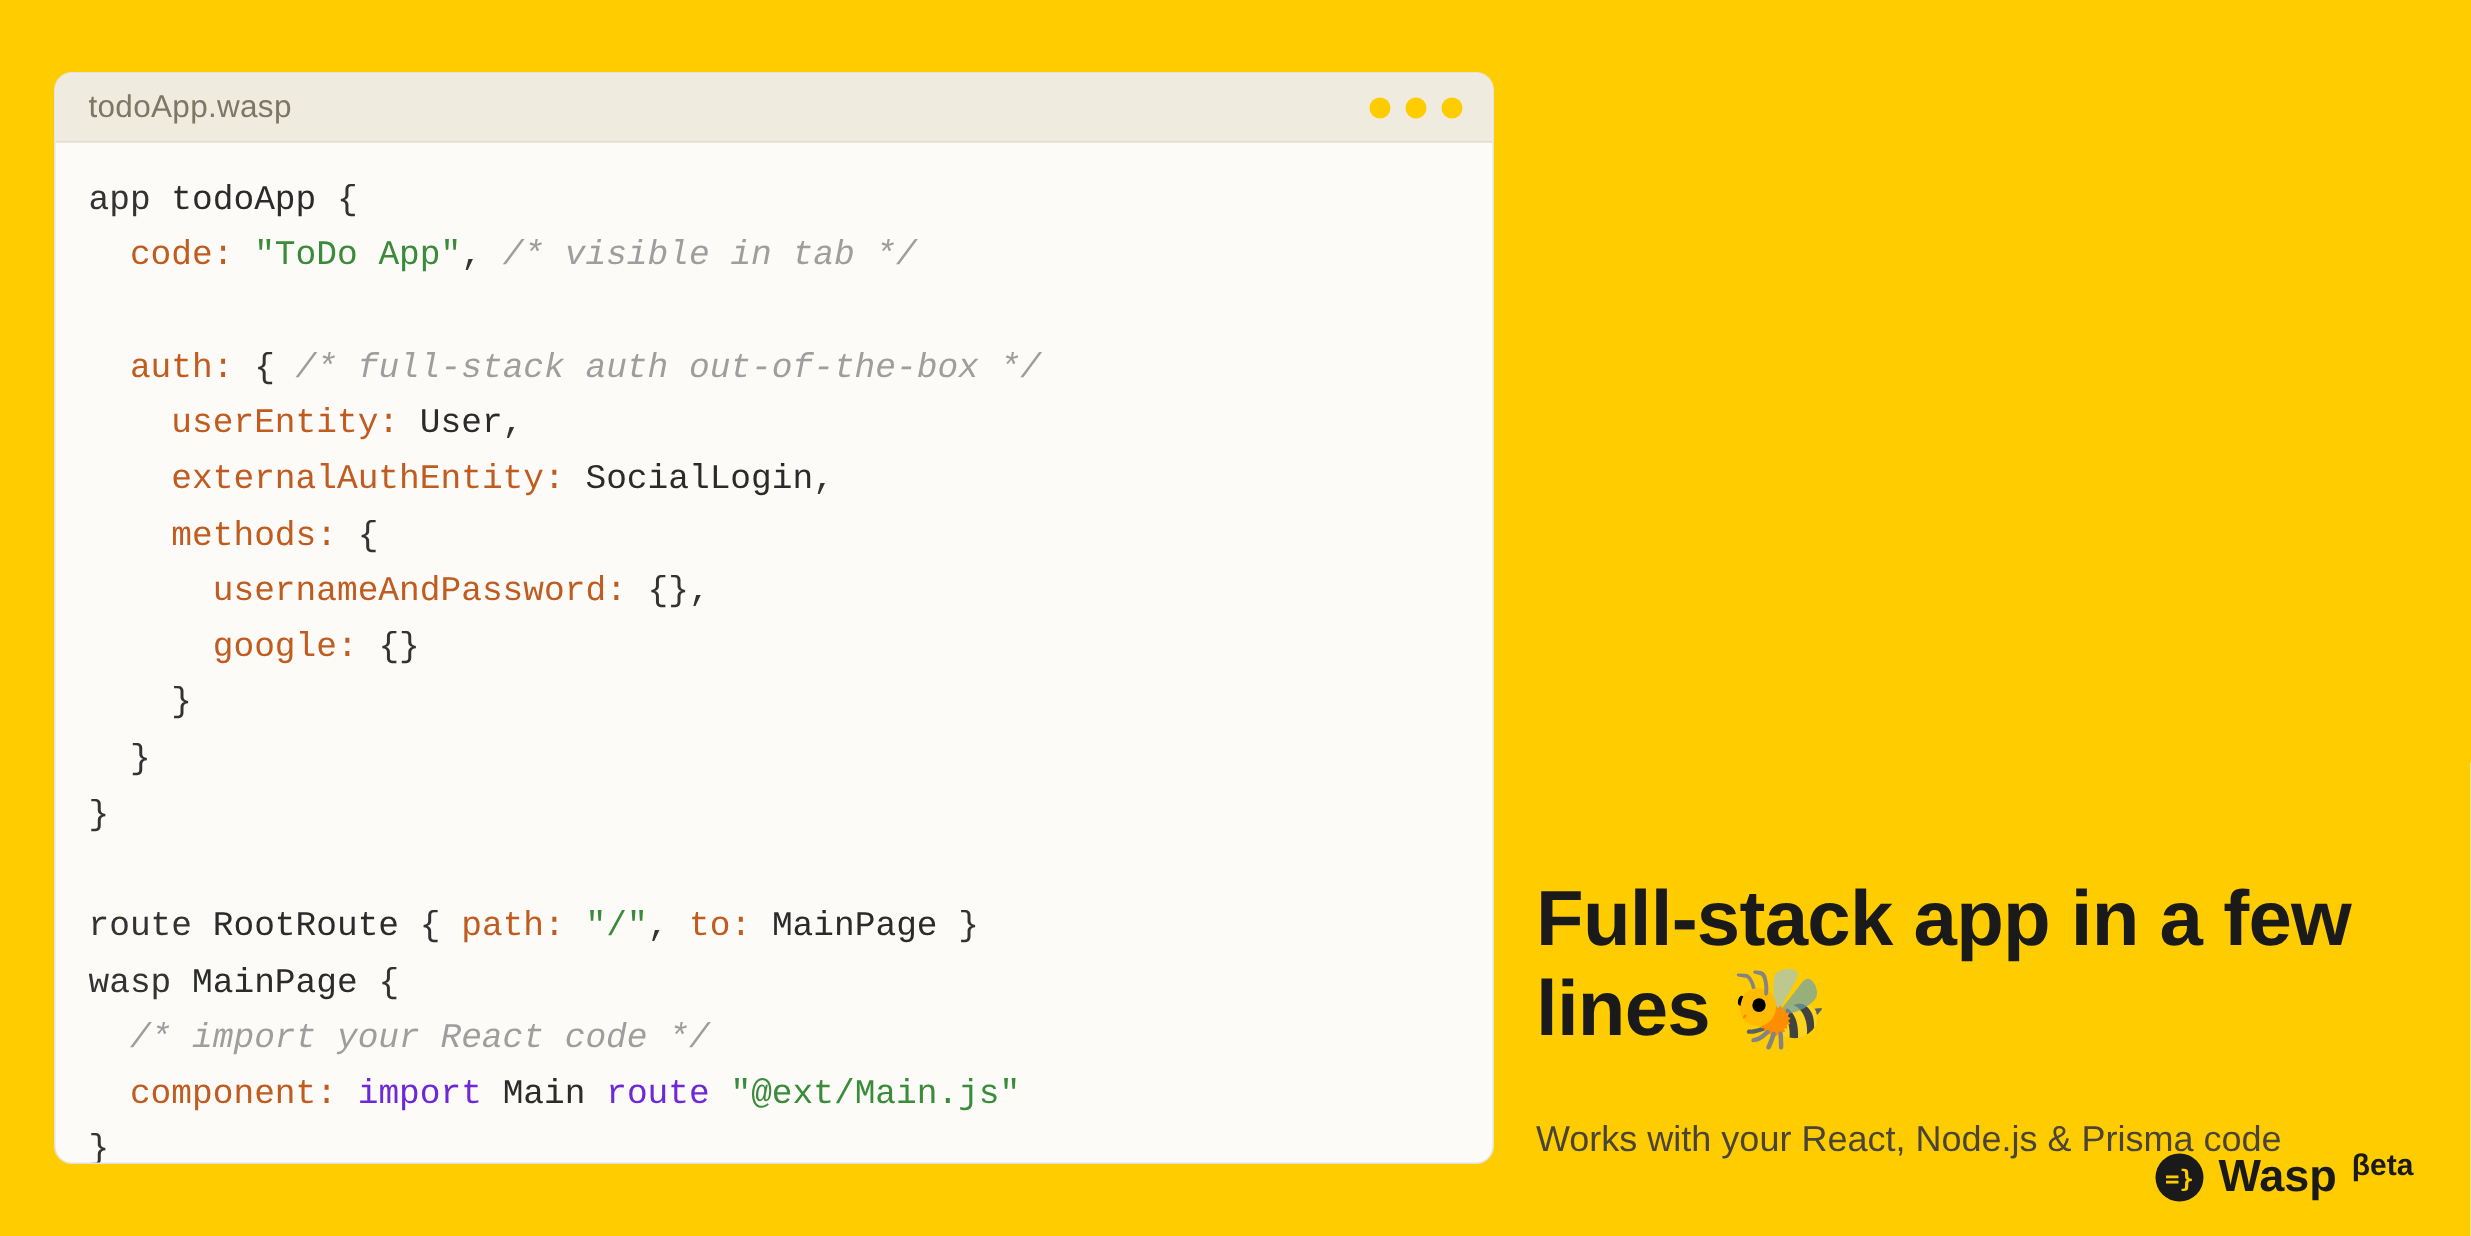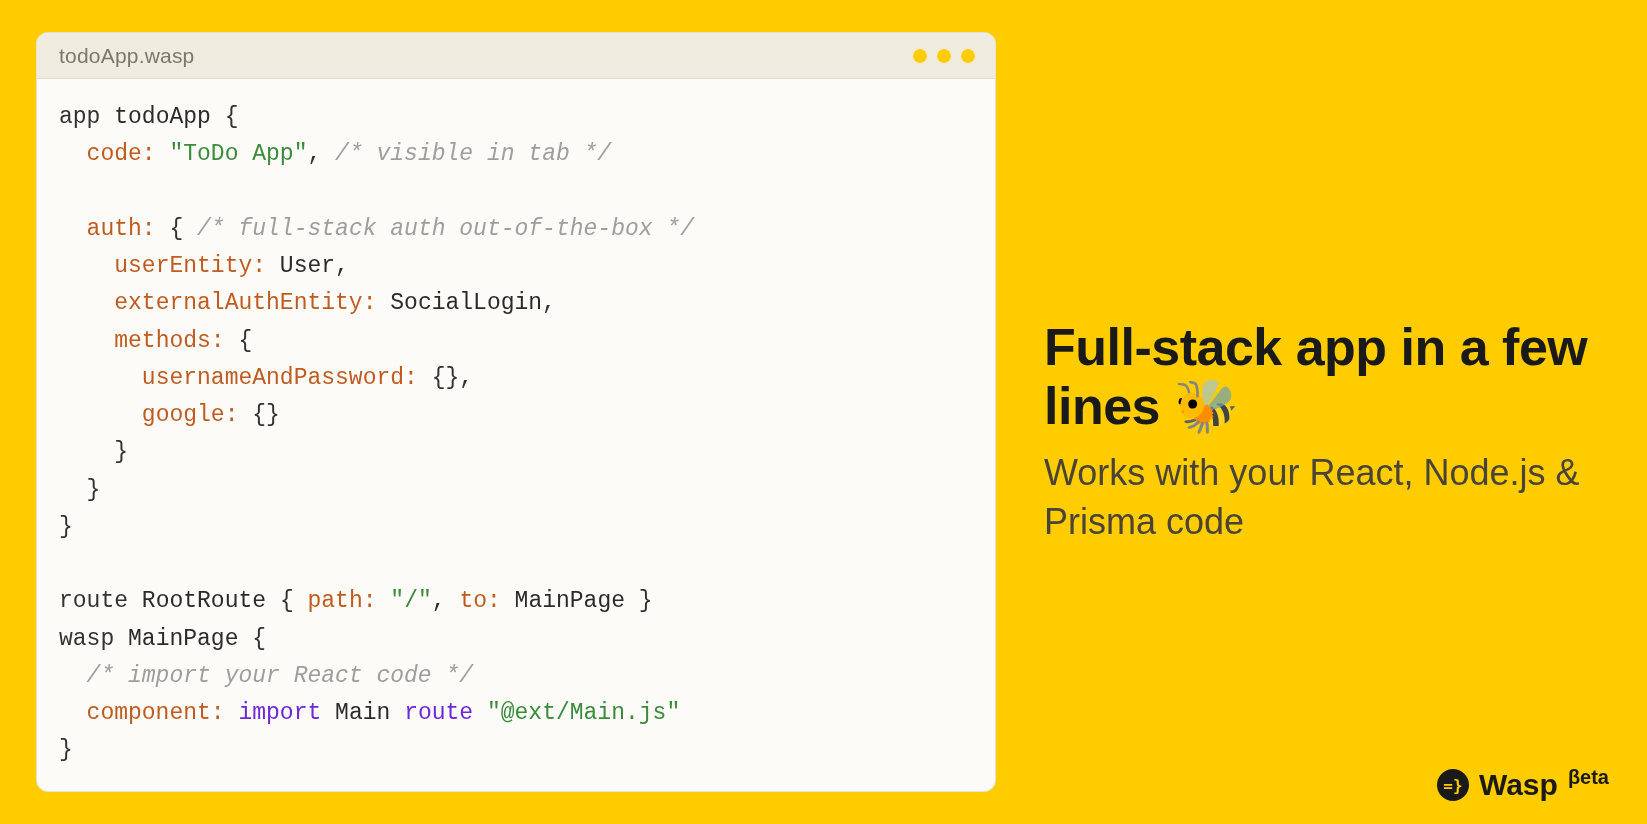--- a/index.html
+++ b/index.html
@@ -7,22 +7,22 @@
       background: #ffcc00;
       width: 1647px;
       height: 824px;
       font-family: -apple-system, BlinkMacSystemFont, "Segoe UI", Helvetica, Arial, sans-serif;
       position: relative;
       overflow: hidden;
     }
     .container {
       display: flex;
       height: 100%;
-      padding: 32px 36px;
-      gap: 48px;
+      padding: 48px 36px;
+      gap: 28px;
     }
     .code-window {
       flex: 0 0 960px;
       background: #fcfbf8;
       border-radius: 12px;
       border: 1px solid #e6e2d8;
       overflow: hidden;
       display: flex;
       flex-direction: column;
     }
@@ -54,33 +54,33 @@
     .k-prop  { color: #c05c20; }
     .k-str   { color: #3a8b3a; }
     .k-com   { color: #9e9e9e; font-style: italic; margin-top: 34px; }
     .k-imp   { color: #6d28d9; }
     .k-pun   { color: #333; }
 
     .right {
       flex: 1;
       display: flex;
       flex-direction: column;
-      justify-content: center;
+      justify-content: flex-end;
       padding-top: 40px;
     }
     .heading {
       font-size: 52px;
       font-weight: 800;
       color: #1a1a1a;
       line-height: 1.15;
       letter-spacing: -0.5px;
     }
     .sub {
-      margin-top: 12px;
-      font-size: 36px;
+      margin-top: 40px;
+      font-size: 24px;
       color: #4a4438;
       line-height: 1.35;
     }
 
     .brand {
       position: absolute;
       right: 38px;
       bottom: 22px;
       display: flex;
       align-items: center;

